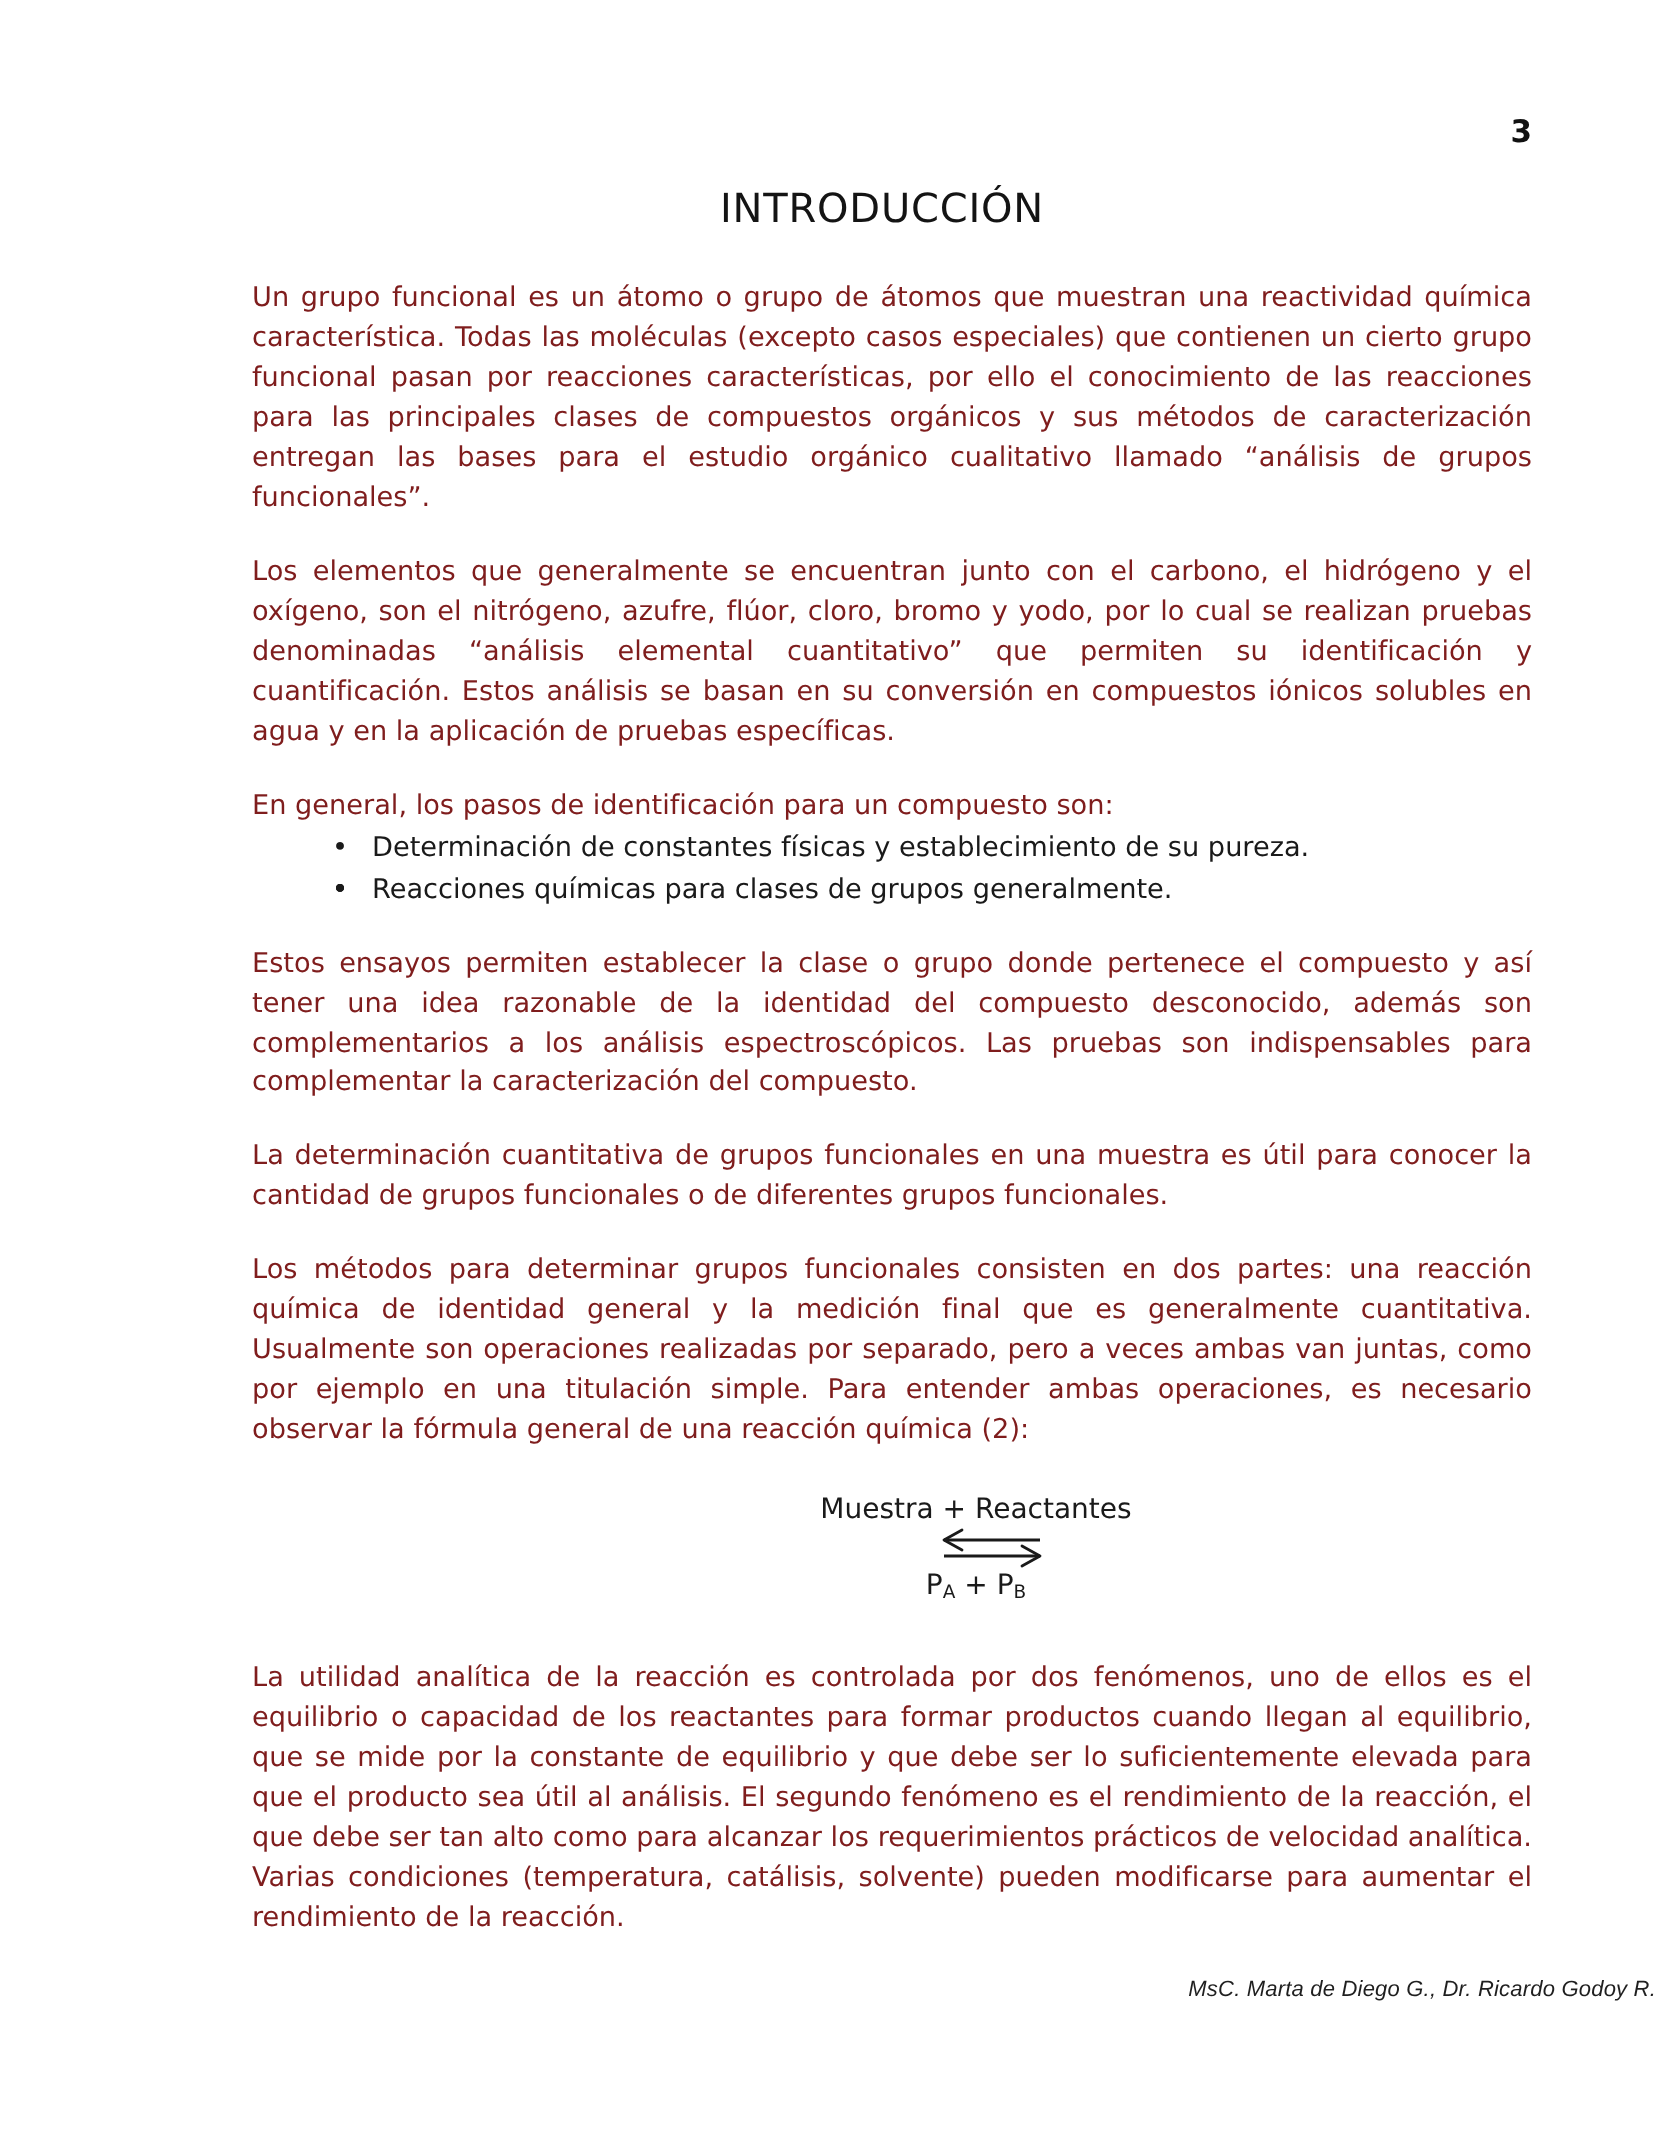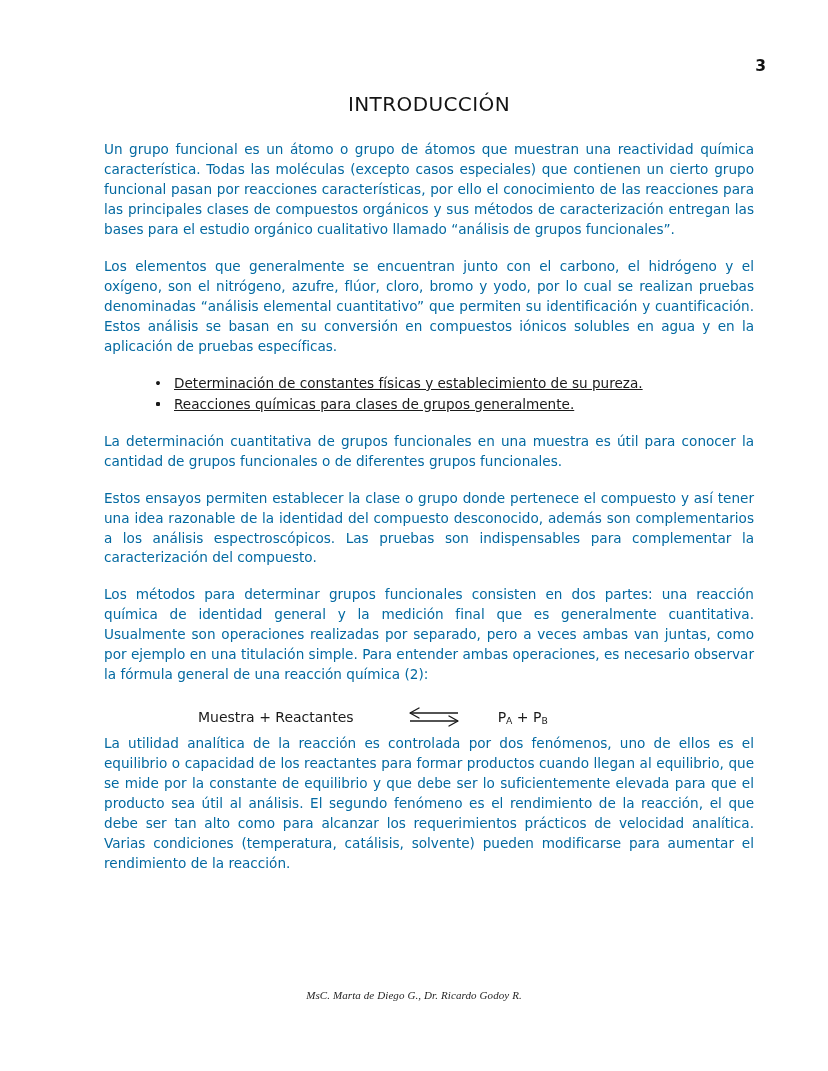--- a/index.html
+++ b/index.html
@@ -30,42 +30,42 @@
     right: 62px;
     font-size: 15.5px;
     font-weight: bold;
     color: #111111;
     letter-spacing: 0;
   }
 
   
   .content {
     position: absolute;
-    left: 104px;
+    left: 116px;
     top: 92px;
     width: 650px;
   }
 
   .doc-title {
     font-size: 20px;
     font-weight: normal;
     text-align: center;
     letter-spacing: 0.4px;
     margin: 0 0 24px 0;
     color: #141414;
     line-height: 1.2;
   }
 
   p.para {
-    margin: 0 0 17px 0;
+    margin: 0 0 17px 10px;
     font-size: 13.6px;
     line-height: 1.47;
     text-align: justify;
     text-justify: inter-word;
-    color: #0369a1;
+    color: #7f1d1d;
     hyphens: none;
   }
   p.para:last-child { margin-bottom: 0; }
 
   p.tight { margin-bottom: 1px; }
 
   
   ul.steps {
     margin: 0 0 17px 0;
     padding: 0 0 0 0;
@@ -82,30 +82,31 @@
     color: #1a1a1a;
   }
   ul.steps li .bullet-dot {
     position: absolute;
     left: 50px;
     top: 0;
     font-size: 13.6px;
     line-height: 1.47;
     color: #1a1a1a;
   }
-  ul.steps li .li-text { display: inline; text-decoration: underline; }
+  ul.steps li .li-text { display: inline; }
 
   
   .equation {
-    margin: 21px 0 6px 0;
+    margin: 21px 0 28px 0;
     display: flex;
     align-items: center;
     font-size: 14px;
     color: #1a1a1a;
     padding-left: 94px;
+    flex-direction: column;
   }
   .eq-left  { white-space: nowrap; }
   .eq-right { white-space: nowrap; }
   .eq-arrow {
     position: relative;
     width: 60px;
     height: 22px;
     margin: 0 34px 0 50px;
     flex: 0 0 auto;
   }
@@ -114,22 +115,22 @@
     font-size: 0.66em;
     vertical-align: -0.22em;
   }
 
   
   .footer {
     position: absolute;
     left: 0;
     right: 0;
     top: 988px;
-    text-align: center;
-    font-family: Liberation Serif, serif;
+    text-align: right;
+    font-family: Liberation Sans, sans-serif;
     font-style: italic;
     font-size: 11px;
     line-height: 1.42;
     color: #1f1f1f;
   }
   .footer .line1 { display: block; letter-spacing: 0.1px; }
   .footer .line2 { display: block; letter-spacing: 0.1px; }
 </style>
 </head>
 <body>
@@ -139,41 +140,42 @@
   <div class="page-number">3</div>
 
   <div class="content">
 
     <h1 class="doc-title">INTRODUCCIÓN</h1>
 
     <p class="para">Un grupo funcional es un átomo o grupo de átomos que muestran una reactividad química característica. Todas las moléculas (excepto casos especiales) que contienen un cierto grupo funcional pasan por reacciones características, por ello el conocimiento de las reacciones para las principales clases de compuestos orgánicos y sus métodos de caracterización entregan las bases para el estudio orgánico cualitativo llamado “análisis de grupos funcionales”.</p>
 
     <p class="para">Los elementos que generalmente se encuentran junto con el carbono, el hidrógeno y el oxígeno, son el nitrógeno, azufre, flúor, cloro, bromo y yodo, por lo cual se realizan pruebas denominadas “análisis elemental cuantitativo” que permiten su identificación y cuantificación. Estos análisis se basan en su conversión en compuestos iónicos solubles en agua y en la aplicación de pruebas específicas.</p>
 
+    <p class="para tight">En general, los pasos de identificación para un compuesto son:</p>
 
     <ul class="steps">
       <li>
         <span class="bullet-dot">•</span>
         <span class="li-text">Determinación de constantes físicas y establecimiento de su pureza.</span>
       </li>
       <li>
         <span class="bullet-dot">•</span>
       </li>
       <li>
         <span class="bullet-dot">•</span>
       </li>
       <li>
         <span class="bullet-dot">•</span>
         <span class="li-text">Reacciones químicas para clases de grupos generalmente.</span>
       </li>
     </ul>
 
+    <p class="para">Estos ensayos permiten establecer la clase o grupo donde pertenece el compuesto y así tener una idea razonable de la identidad del compuesto desconocido, además son complementarios a los análisis espectroscópicos. Las pruebas son indispensables para complementar la caracterización del compuesto.</p>
+
     <p class="para">La determinación cuantitativa de grupos funcionales en una muestra es útil para conocer la cantidad de grupos funcionales o de diferentes grupos funcionales.</p>
-
-    <p class="para">Estos ensayos permiten establecer la clase o grupo donde pertenece el compuesto y así tener una idea razonable de la identidad del compuesto desconocido, además son complementarios a los análisis espectroscópicos. Las pruebas son indispensables para complementar la caracterización del compuesto.</p>
 
     <p class="para">Los métodos para determinar grupos funcionales consisten en dos partes: una reacción química de identidad general y la medición final que es generalmente cuantitativa. Usualmente son operaciones realizadas por separado, pero a veces ambas van juntas, como por ejemplo en una titulación simple. Para entender ambas operaciones, es necesario observar la fórmula general de una reacción química (2):</p>
 
     <div class="equation">
       <span class="eq-left">Muestra + Reactantes</span>
 
       <span class="eq-arrow">
         <svg width="60" height="22" viewBox="0 0 60 22" aria-hidden="true">
 
           <line x1="6" y1="7" x2="54" y2="7" stroke="#1a1a1a" stroke-width="1.4"></line>

